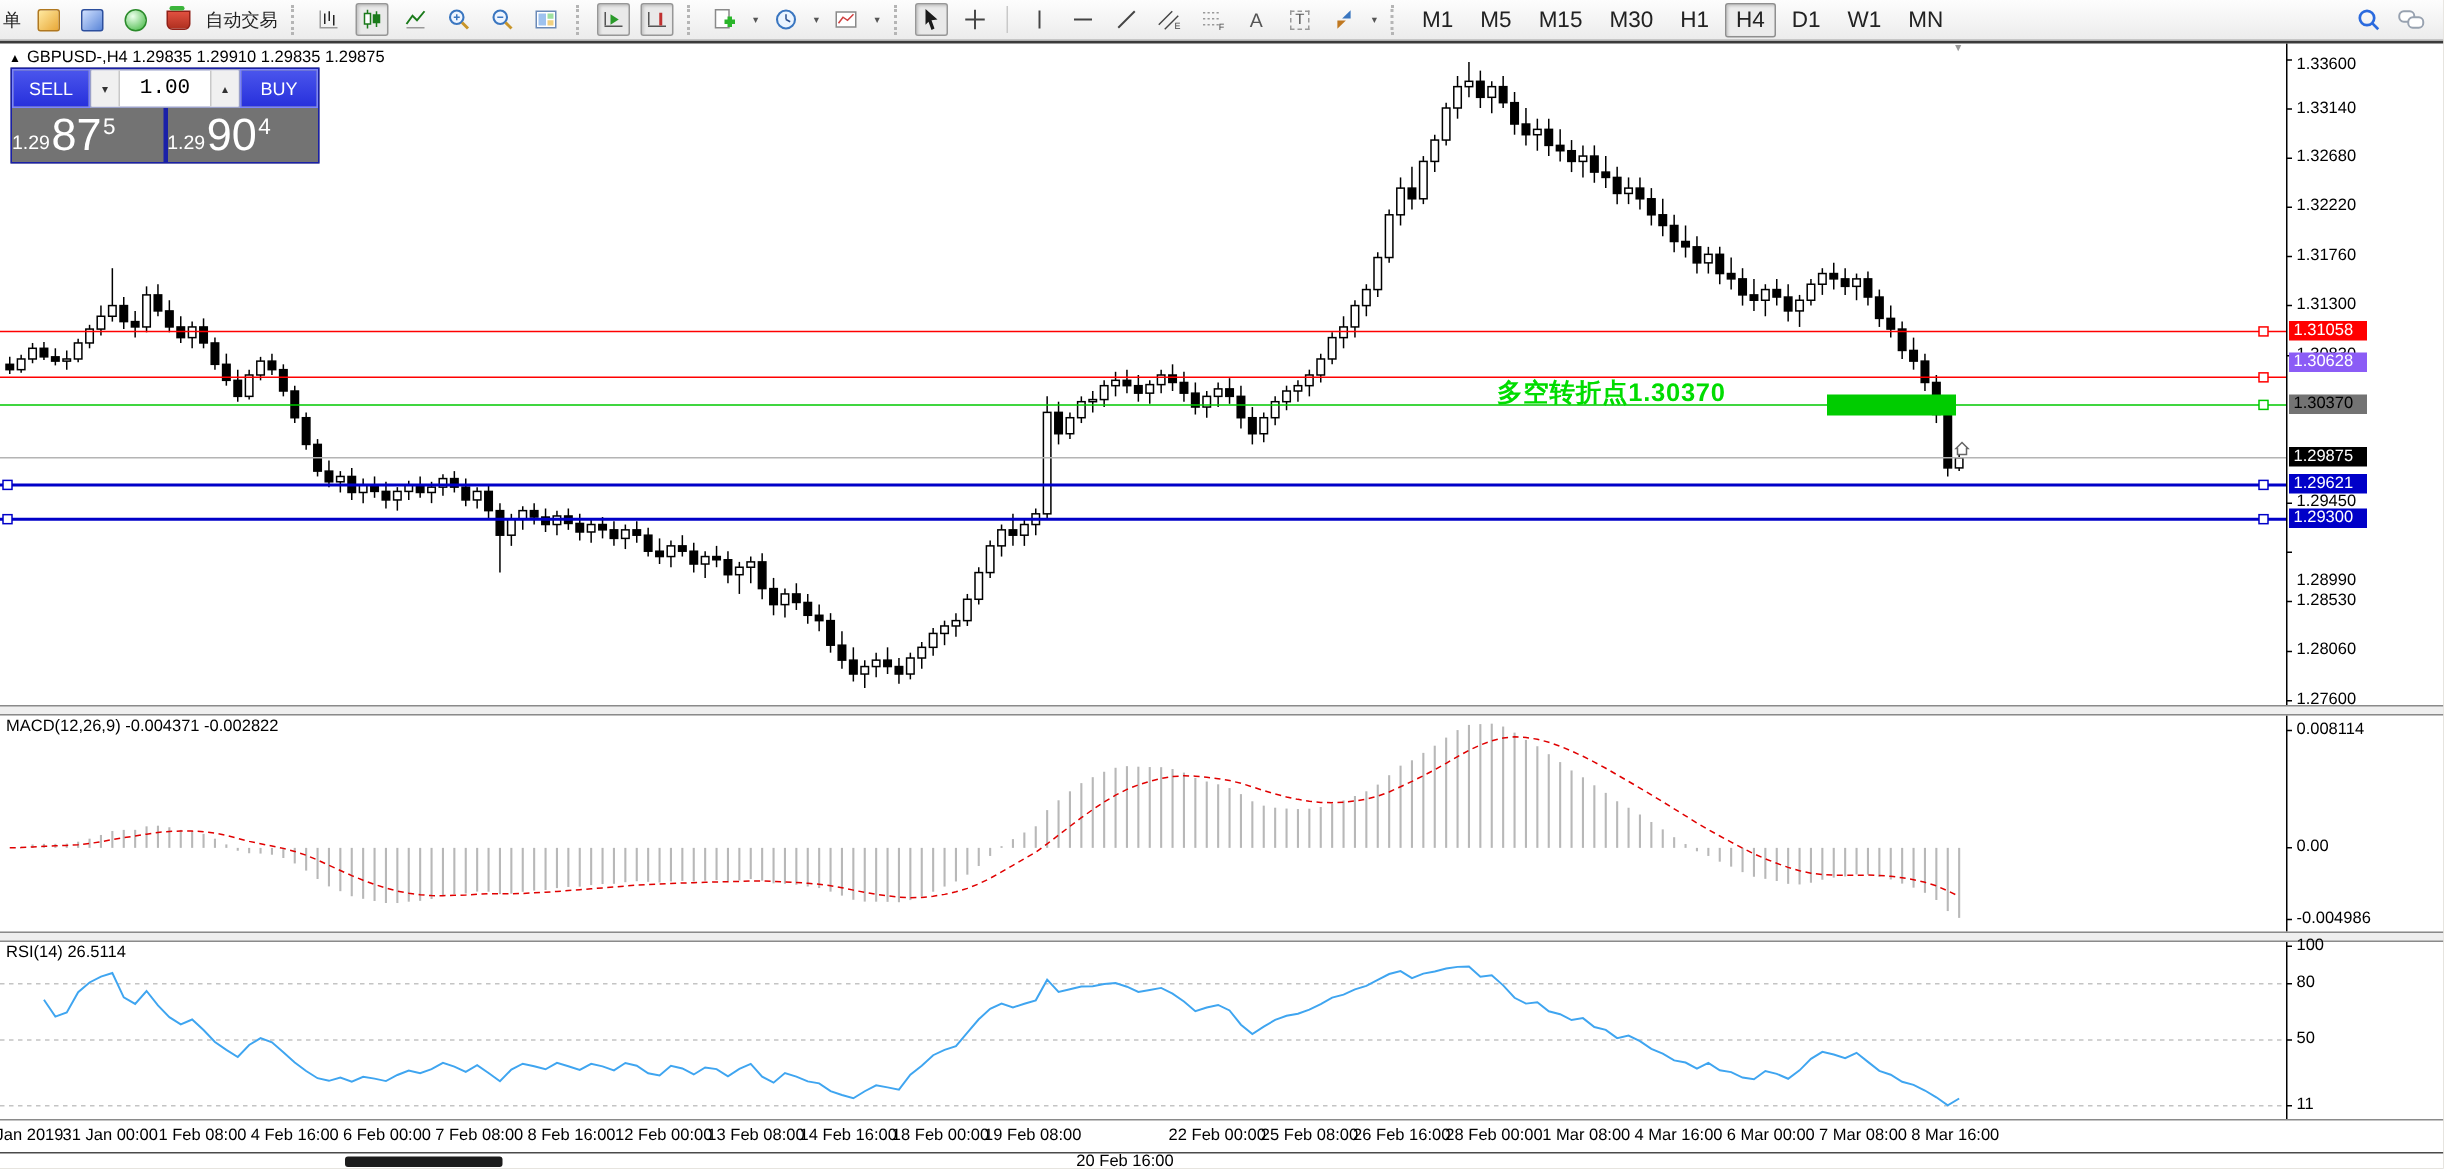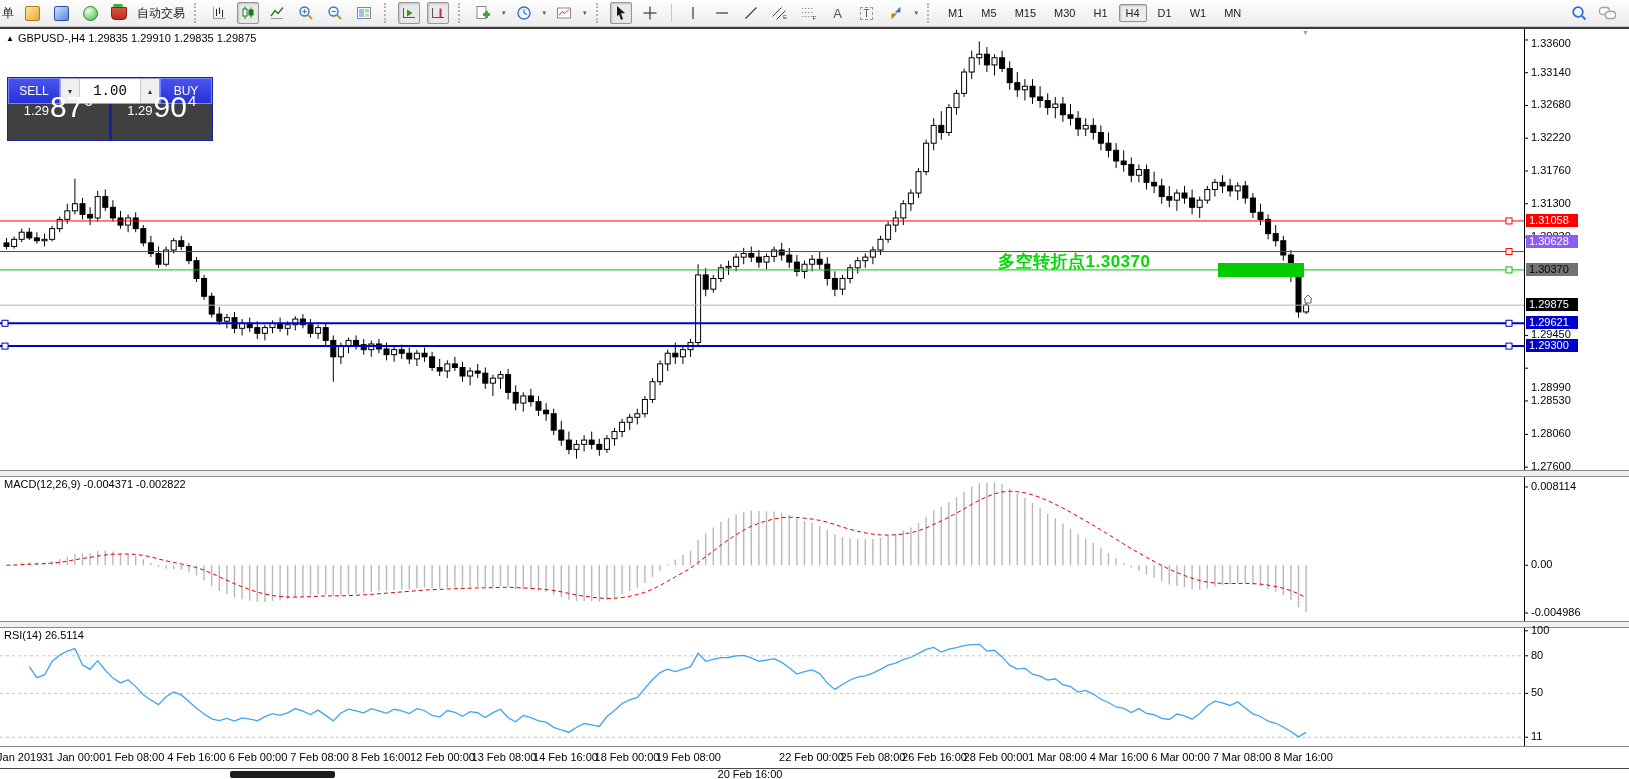--- a/index.html
+++ b/index.html
@@ -19,21 +19,21 @@
   .goldic{width:13px;height:13px;border:1px solid #b07820;border-radius:2px;
           background:linear-gradient(135deg,#ffe9a0,#e8a838);}
   .blueic{width:13px;height:13px;border:1px solid #2c4f9e;border-radius:2px;
           background:linear-gradient(135deg,#cfe0ff,#5b86d8);}
   .greenic{width:13px;height:13px;border:1px solid #2a8a2a;border-radius:50%;
            background:radial-gradient(circle at 35% 30%,#eaffea,#3cb53c);}
   .basketic{width:14px;height:11px;background:linear-gradient(#e05040,#b03020);
             border:1px solid #902018;border-radius:0 0 4px 4px;position:relative;}
   .basketic::before{content:"";position:absolute;left:1px;top:-4px;width:10px;height:3px;
             background:#3cb53c;border-radius:2px;}
-  .tfbtn{min-width:22px;padding:2px 6px;font-size:11px;color:#222;text-align:left;
+  .tfbtn{min-width:22px;padding:2px 6px;font-size:15px;color:#222;text-align:left;
          border:1px solid transparent;border-radius:2px;box-sizing:border-box;}
   .tfbtn.active{background:#ececec;border:1px solid #8f8f8f;box-shadow:inset 1px 1px 2px rgba(0,0,0,.18);}
   .spacer{flex:1;}
   
   .frameline{position:absolute;left:0;top:27px;width:1629px;height:2px;background:#3a3a3a;z-index:5;}
   .divider{position:absolute;left:0;width:1629px;height:5px;background:#efefef;
            border-top:1px solid #8a8a8a;border-bottom:1px solid #8a8a8a;box-sizing:content-box;z-index:2;}
   .axisline{position:absolute;left:1524px;top:29px;width:1px;height:717px;background:#000;z-index:1;}
   .timestrip-border{position:absolute;left:0;top:746px;width:1629px;height:1px;background:#8a8a8a;z-index:2;}
   .bottomline{position:absolute;left:0;top:768px;width:1629px;height:1px;background:#4a4a4a;z-index:2;}
@@ -47,32 +47,32 @@
   .pricelabel{position:absolute;left:1526px;min-width:46px;font-size:11px;line-height:13px;
               padding:0 3px;z-index:4;white-space:nowrap;}
   .ptick{position:absolute;left:1531px;font-size:11px;color:#000;z-index:3;white-space:nowrap;}
   .tlabel{position:absolute;top:751px;transform:translateX(-50%);font-size:11px;color:#000;
           white-space:nowrap;z-index:3;}
   .annotation{position:absolute;left:998px;top:250px;font-size:17px;font-weight:bold;
               color:#00dc00;z-index:3;white-space:nowrap;letter-spacing:.5px;}
   .greenzone{position:absolute;left:1218px;top:263px;width:86px;height:14px;background:#00cc00;z-index:3;}
   .scrollanchor{position:absolute;left:1302px;top:29px;font-size:7px;color:#999;z-index:3;}
   
-  .tradepanel{position:absolute;left:7px;top:45px;width:206px;height:64px;background:#404040;
-              border:1px solid #1a20a8;box-sizing:border-box;z-index:5;color:#fff;margin-top:32px;}
+  .tradepanel{position:absolute;left:7px;top:45px;width:206px;height:64px;background:#737373;
+              border:1px solid #1a20a8;box-sizing:border-box;z-index:5;color:#fff;}
   .tp-top{display:flex;height:26px;}
   .tp-btn{width:52px;display:flex;align-items:center;justify-content:center;font-size:12px;
           background:linear-gradient(#4a55ec,#2730dc);border:1px solid #7b84ff;box-sizing:border-box;color:#fff;}
   .tp-spin{flex:1;display:flex;background:#fff;border:1px solid #9aa0c8;box-sizing:border-box;}
   .tp-arrowbox{width:18px;display:flex;align-items:center;justify-content:center;background:#f0f0f0;
                border-right:1px solid #c8c8c8;color:#333;font-size:8px;}
   .tp-arrowbox.right{border-right:none;border-left:1px solid #c8c8c8;}
   .tp-vol{flex:1;display:flex;align-items:center;justify-content:center;color:#000;font-size:14px;font-family:Liberation Mono, monospace;}
   .tp-bottom{display:flex;height:36px;}
-  .tp-price{flex:1;display:flex;align-items:flex-end;justify-content:center;padding-bottom:19px;}
+  .tp-price{flex:1;display:flex;align-items:flex-end;padding-bottom:3px;}
   .tp-price .sm{font-size:13px;margin:0 1px 3px 0;}
   .tp-price .big{font-size:30px;line-height:28px;}
   .tp-price .sup{font-size:15px;margin:0 0 12px 1px;}
   .tp-gap{width:3px;background:#1a20a8;}
 </style>
 </head>
 <body>
 
 <div class="screen">
 

